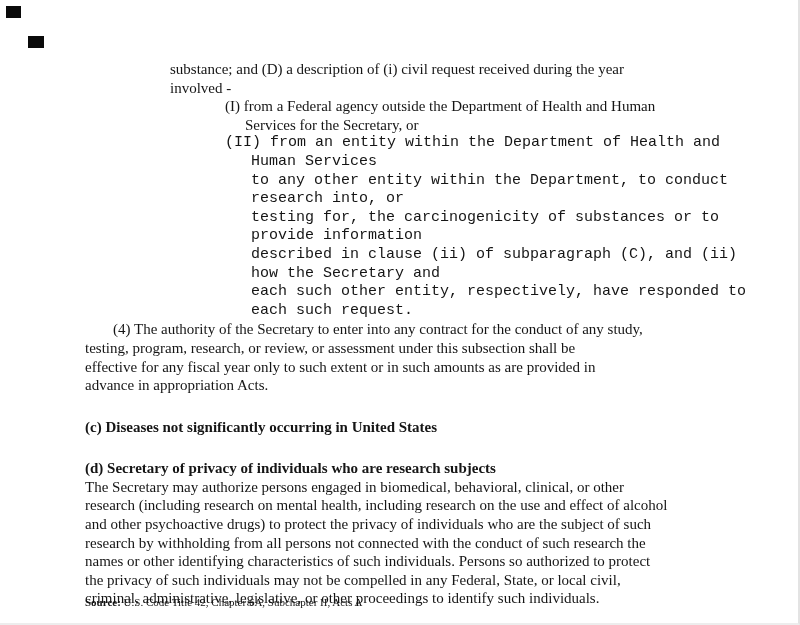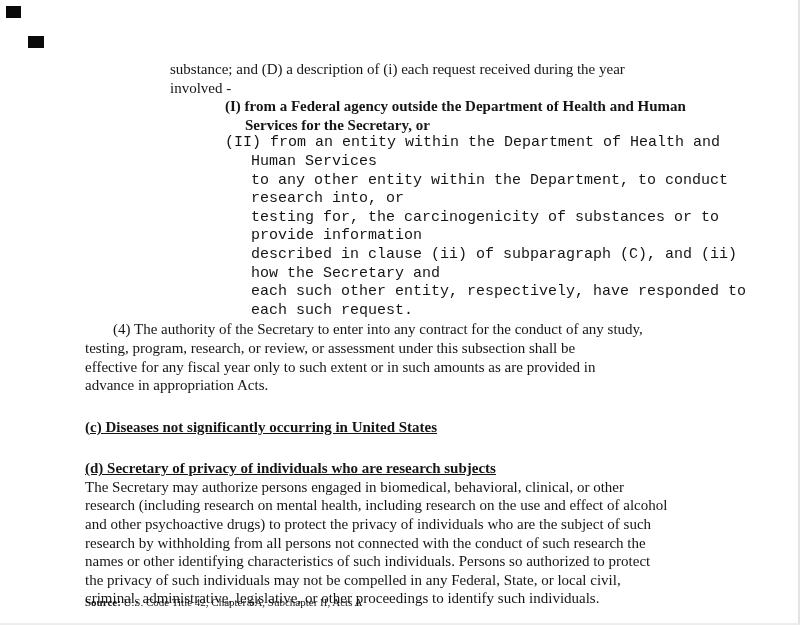--- a/index.html
+++ b/index.html
@@ -37,24 +37,24 @@
   .content p, .content h3 {
     margin: 0;
     white-space: pre-line;
   }
   .content h3 {
     font-size: 15px;
     font-weight: bold;
   }
   p.indent1 { margin-left: 85px; }
   p.indent2 { margin-left: 140px; }
-  p.hang-i  { padding-left: 20px; text-indent: -20px; font-weight: bold; }
+  p.hang-i  { padding-left: 20px; text-indent: -20px; }
   p.hang-ii { padding-left: 26px; text-indent: -26px; font-family: Liberation Mono, monospace; }
   p.para5   { text-indent: 28px; }
-  .gap-heading { margin-top: 23px !important; text-decoration: underline; }
+  .gap-heading { margin-top: 23px !important; }
 
   .footer {
     position: absolute;
     left: 85px;
     top: 596px;
     font-size: 11px;
     line-height: 13px;
     font-family: "Liberation Serif", serif;
     color: #151515;
     white-space: nowrap;
@@ -63,21 +63,21 @@
 </style>
 </head>
 <body>
 
 <div class="scan-page">
 
   <div class="artifact a1"></div>
   <div class="artifact a2"></div>
 
   <div class="content">
-    <p class="indent1">substance; and (D) a description of (i) each request received during the year
+    <p class="indent1">substance; and (D) a description of (i) civil request received during the year
 involved -</p>
 
     <p class="indent2 hang-i">(I) from a Federal agency outside the Department of Health and Human
 Services for the Secretary, or</p>
 
     <p class="indent2 hang-ii">(II) from an entity within the Department of Health and Human Services
 to any other entity within the Department, to conduct research into, or
 testing for, the carcinogenicity of substances or to provide information
 described in clause (ii) of subparagraph (C), and (ii) how the Secretary and
 each such other entity, respectively, have responded to each such request.</p>

